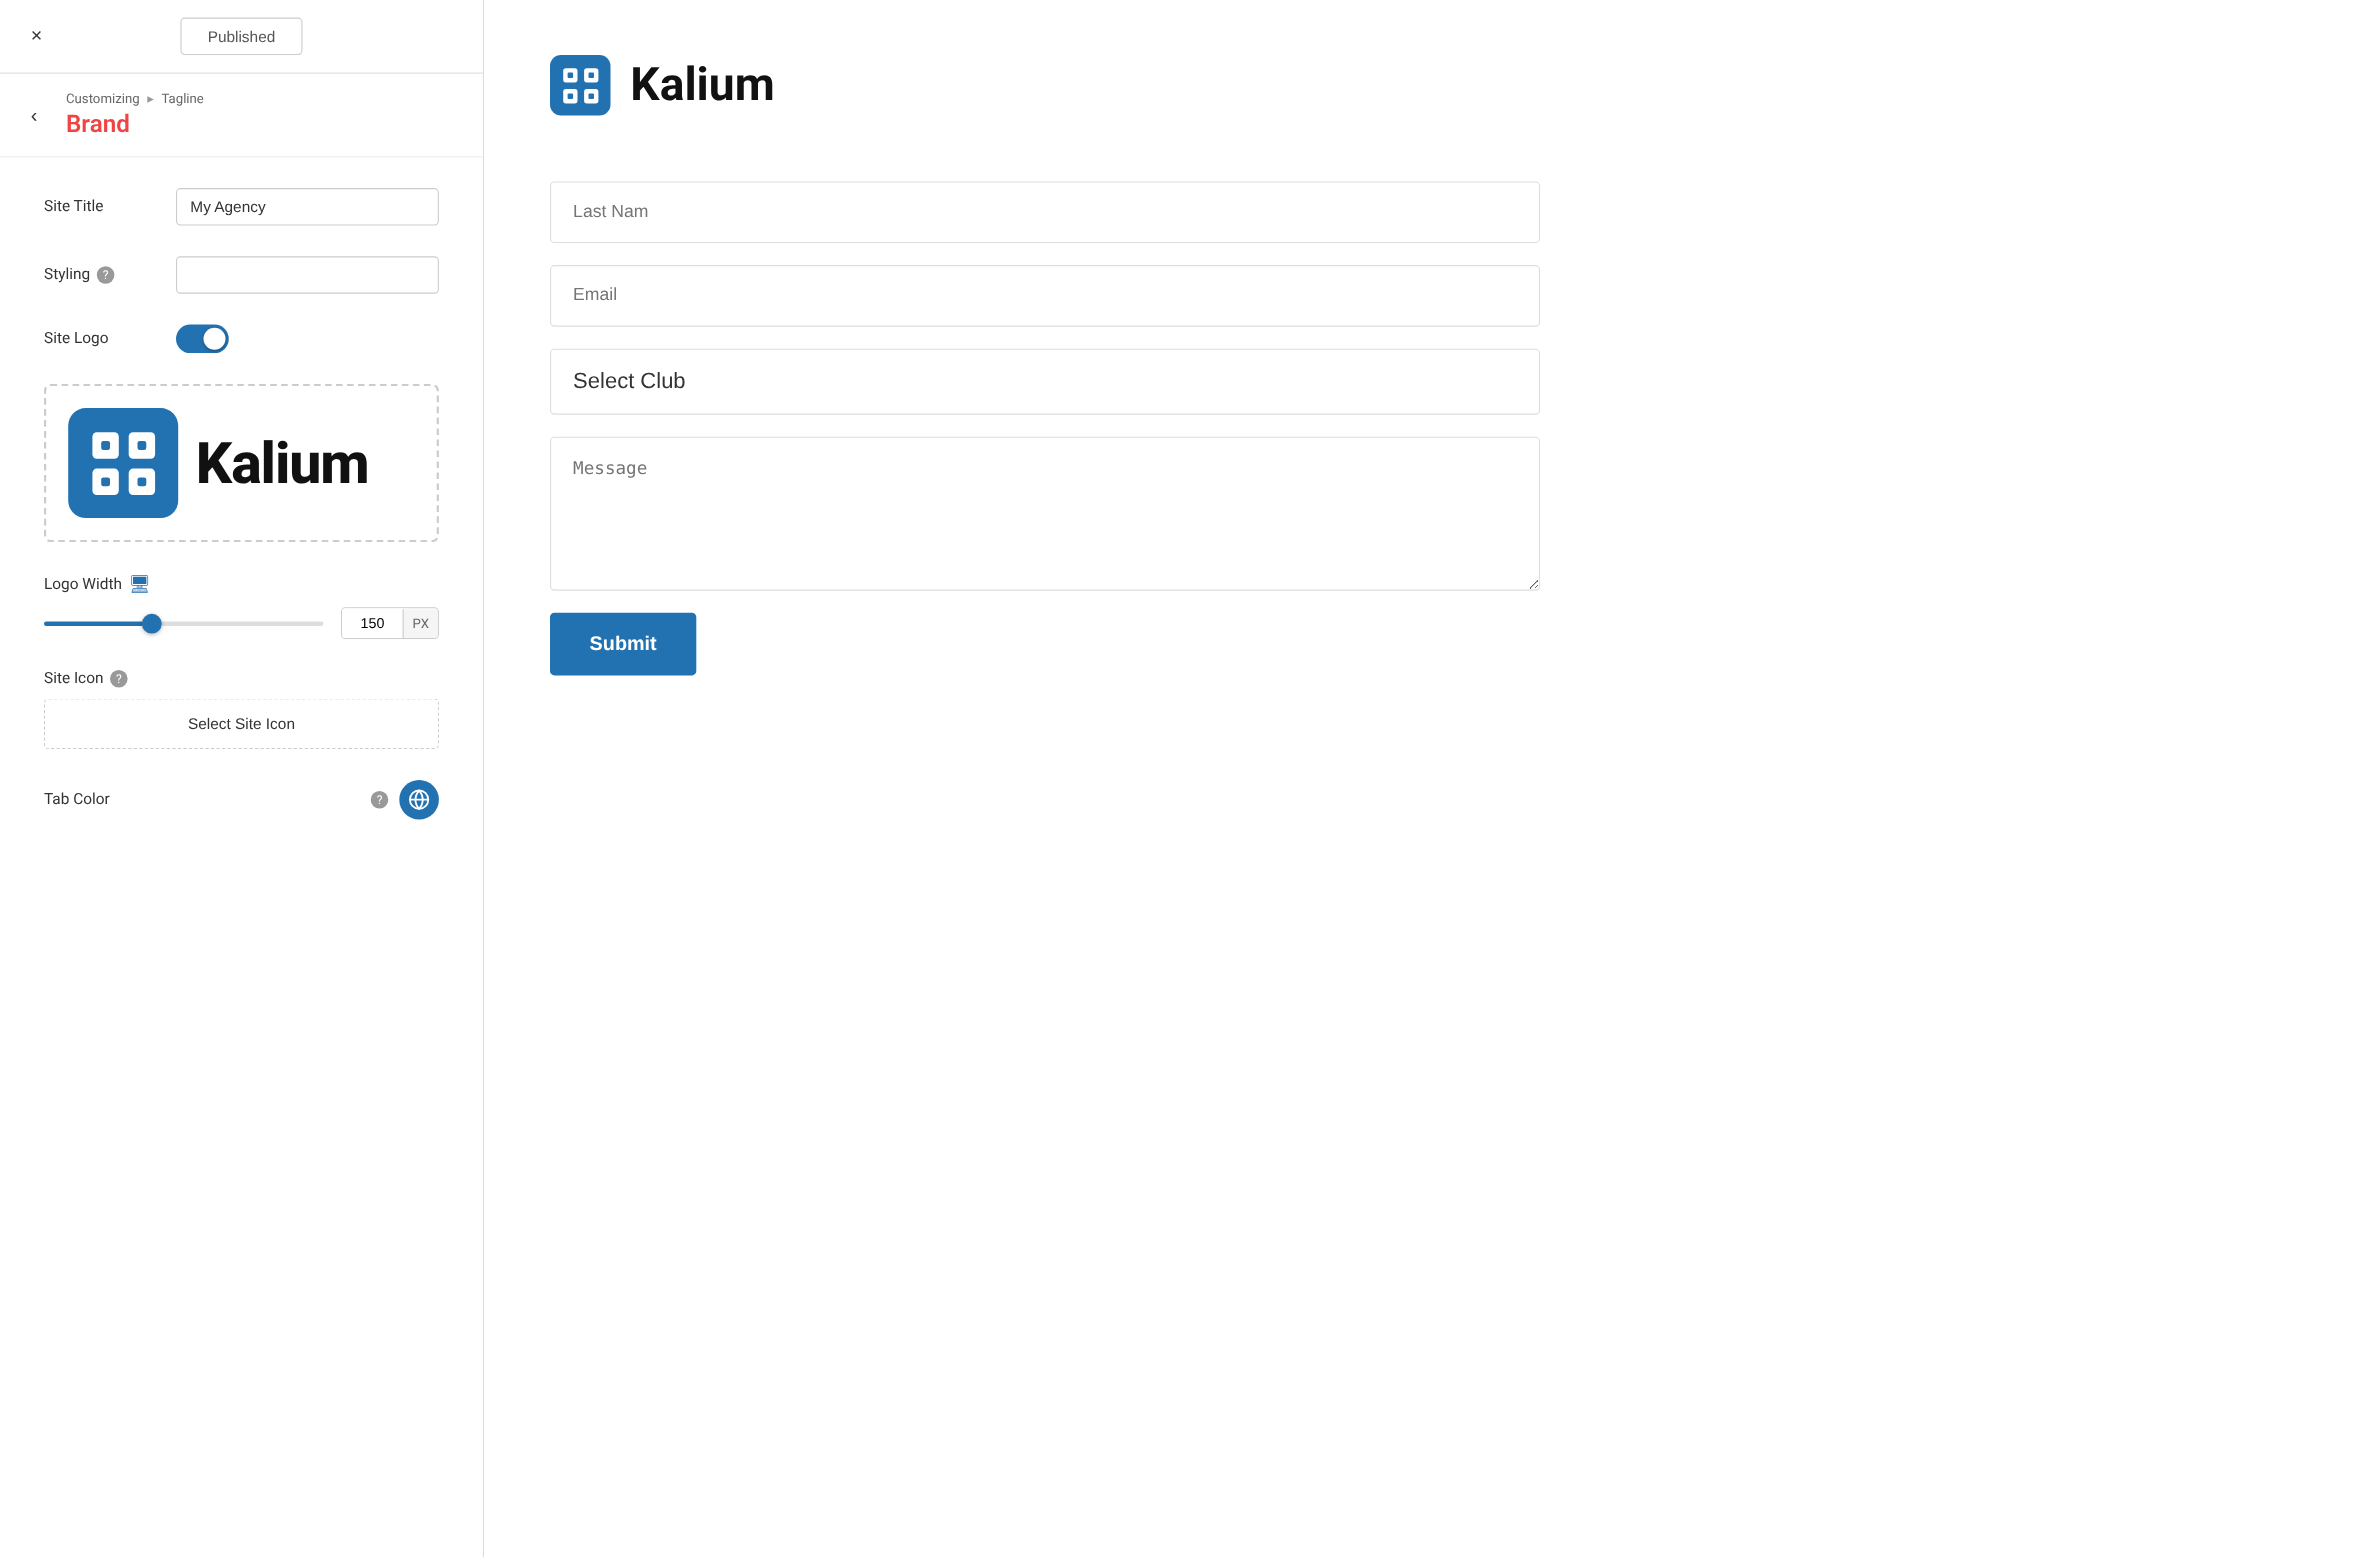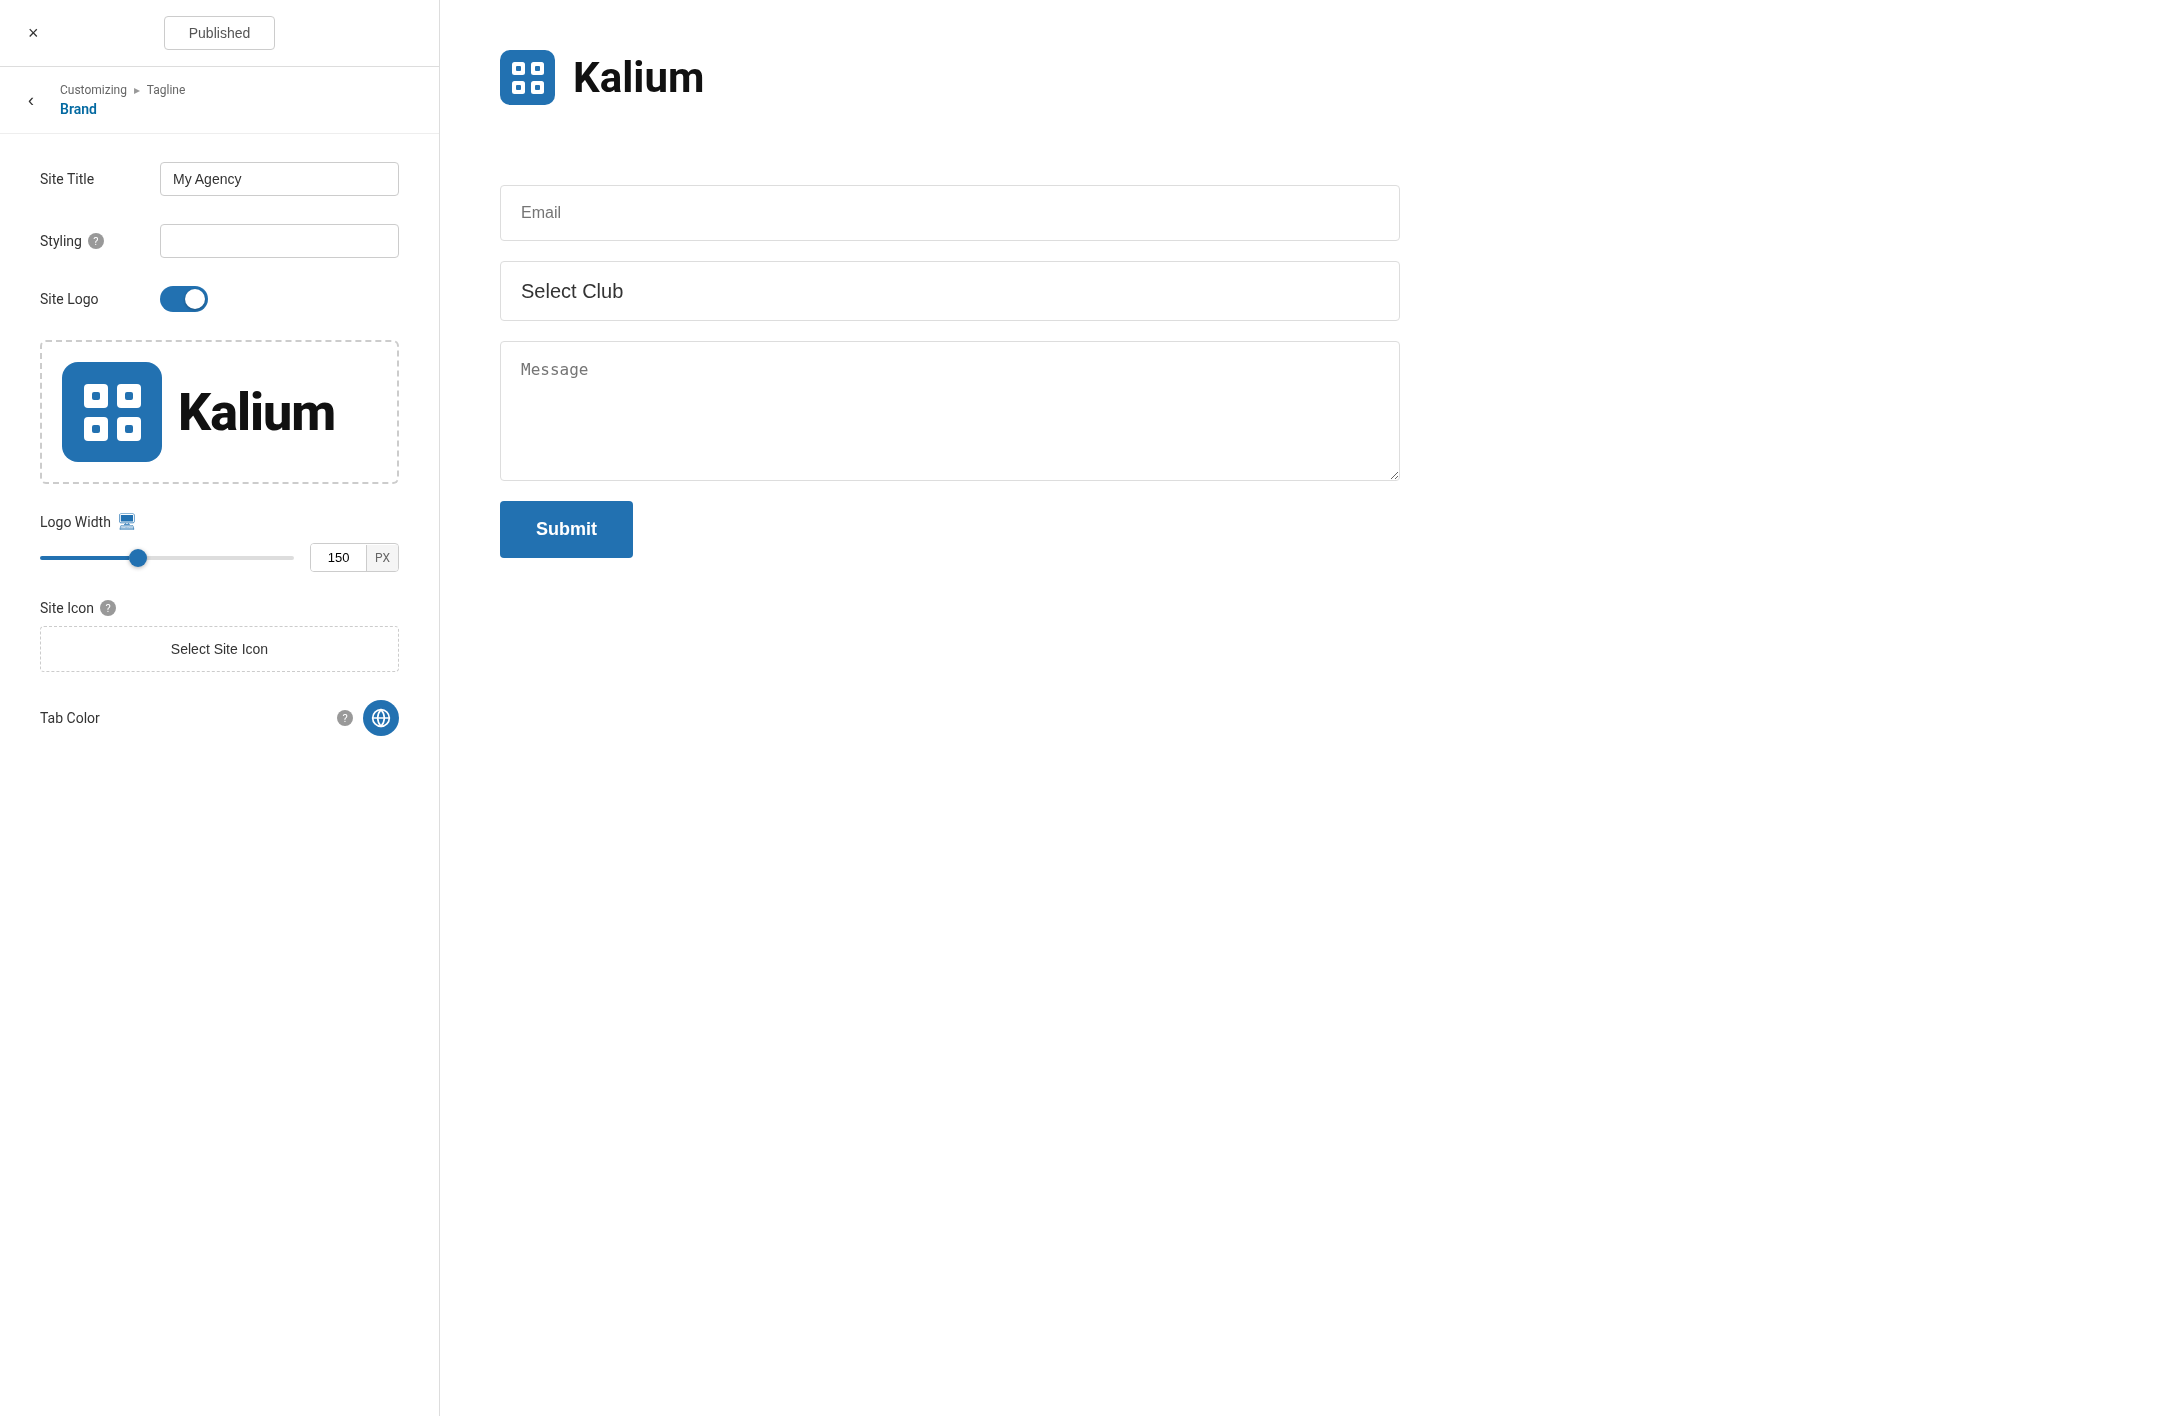--- a/index.html
+++ b/index.html
@@ -80,23 +80,23 @@
       color: #666;
       margin-bottom: 4px;
     }
 
     .breadcrumb-arrow {
       margin: 0 4px;
       color: #999;
     }
 
     .page-title {
-      font-size: 14px;
+      font-size: 22px;
       font-weight: 600;
-      color: #0369a1;
+      color: #ef4444;
     }
 
     .panel-content {
       flex: 1;
       overflow-y: auto;
       padding: 28px 40px;
     }
 
     .field-row {
       display: flex;
@@ -544,20 +544,21 @@
         <rect x="6" y="25" width="5" height="5" rx="1" fill="#2271b1"></rect>
         <rect x="25" y="25" width="5" height="5" rx="1" fill="#2271b1"></rect>
       </svg>
     </div>
     <div class="site-title-text">Kalium</div>
   </div>
 
   <div class="form-area">
 
     <div class="form-row">
+      <input class="form-input" type="text" placeholder="Last Nam" style="">
     </div>
 
     <div class="form-row">
       <input class="form-input" type="email" placeholder="Email" style="">
     </div>
 
     <div class="form-row">
       <select class="form-select">
         <option>Select Club</option>
       </select>

